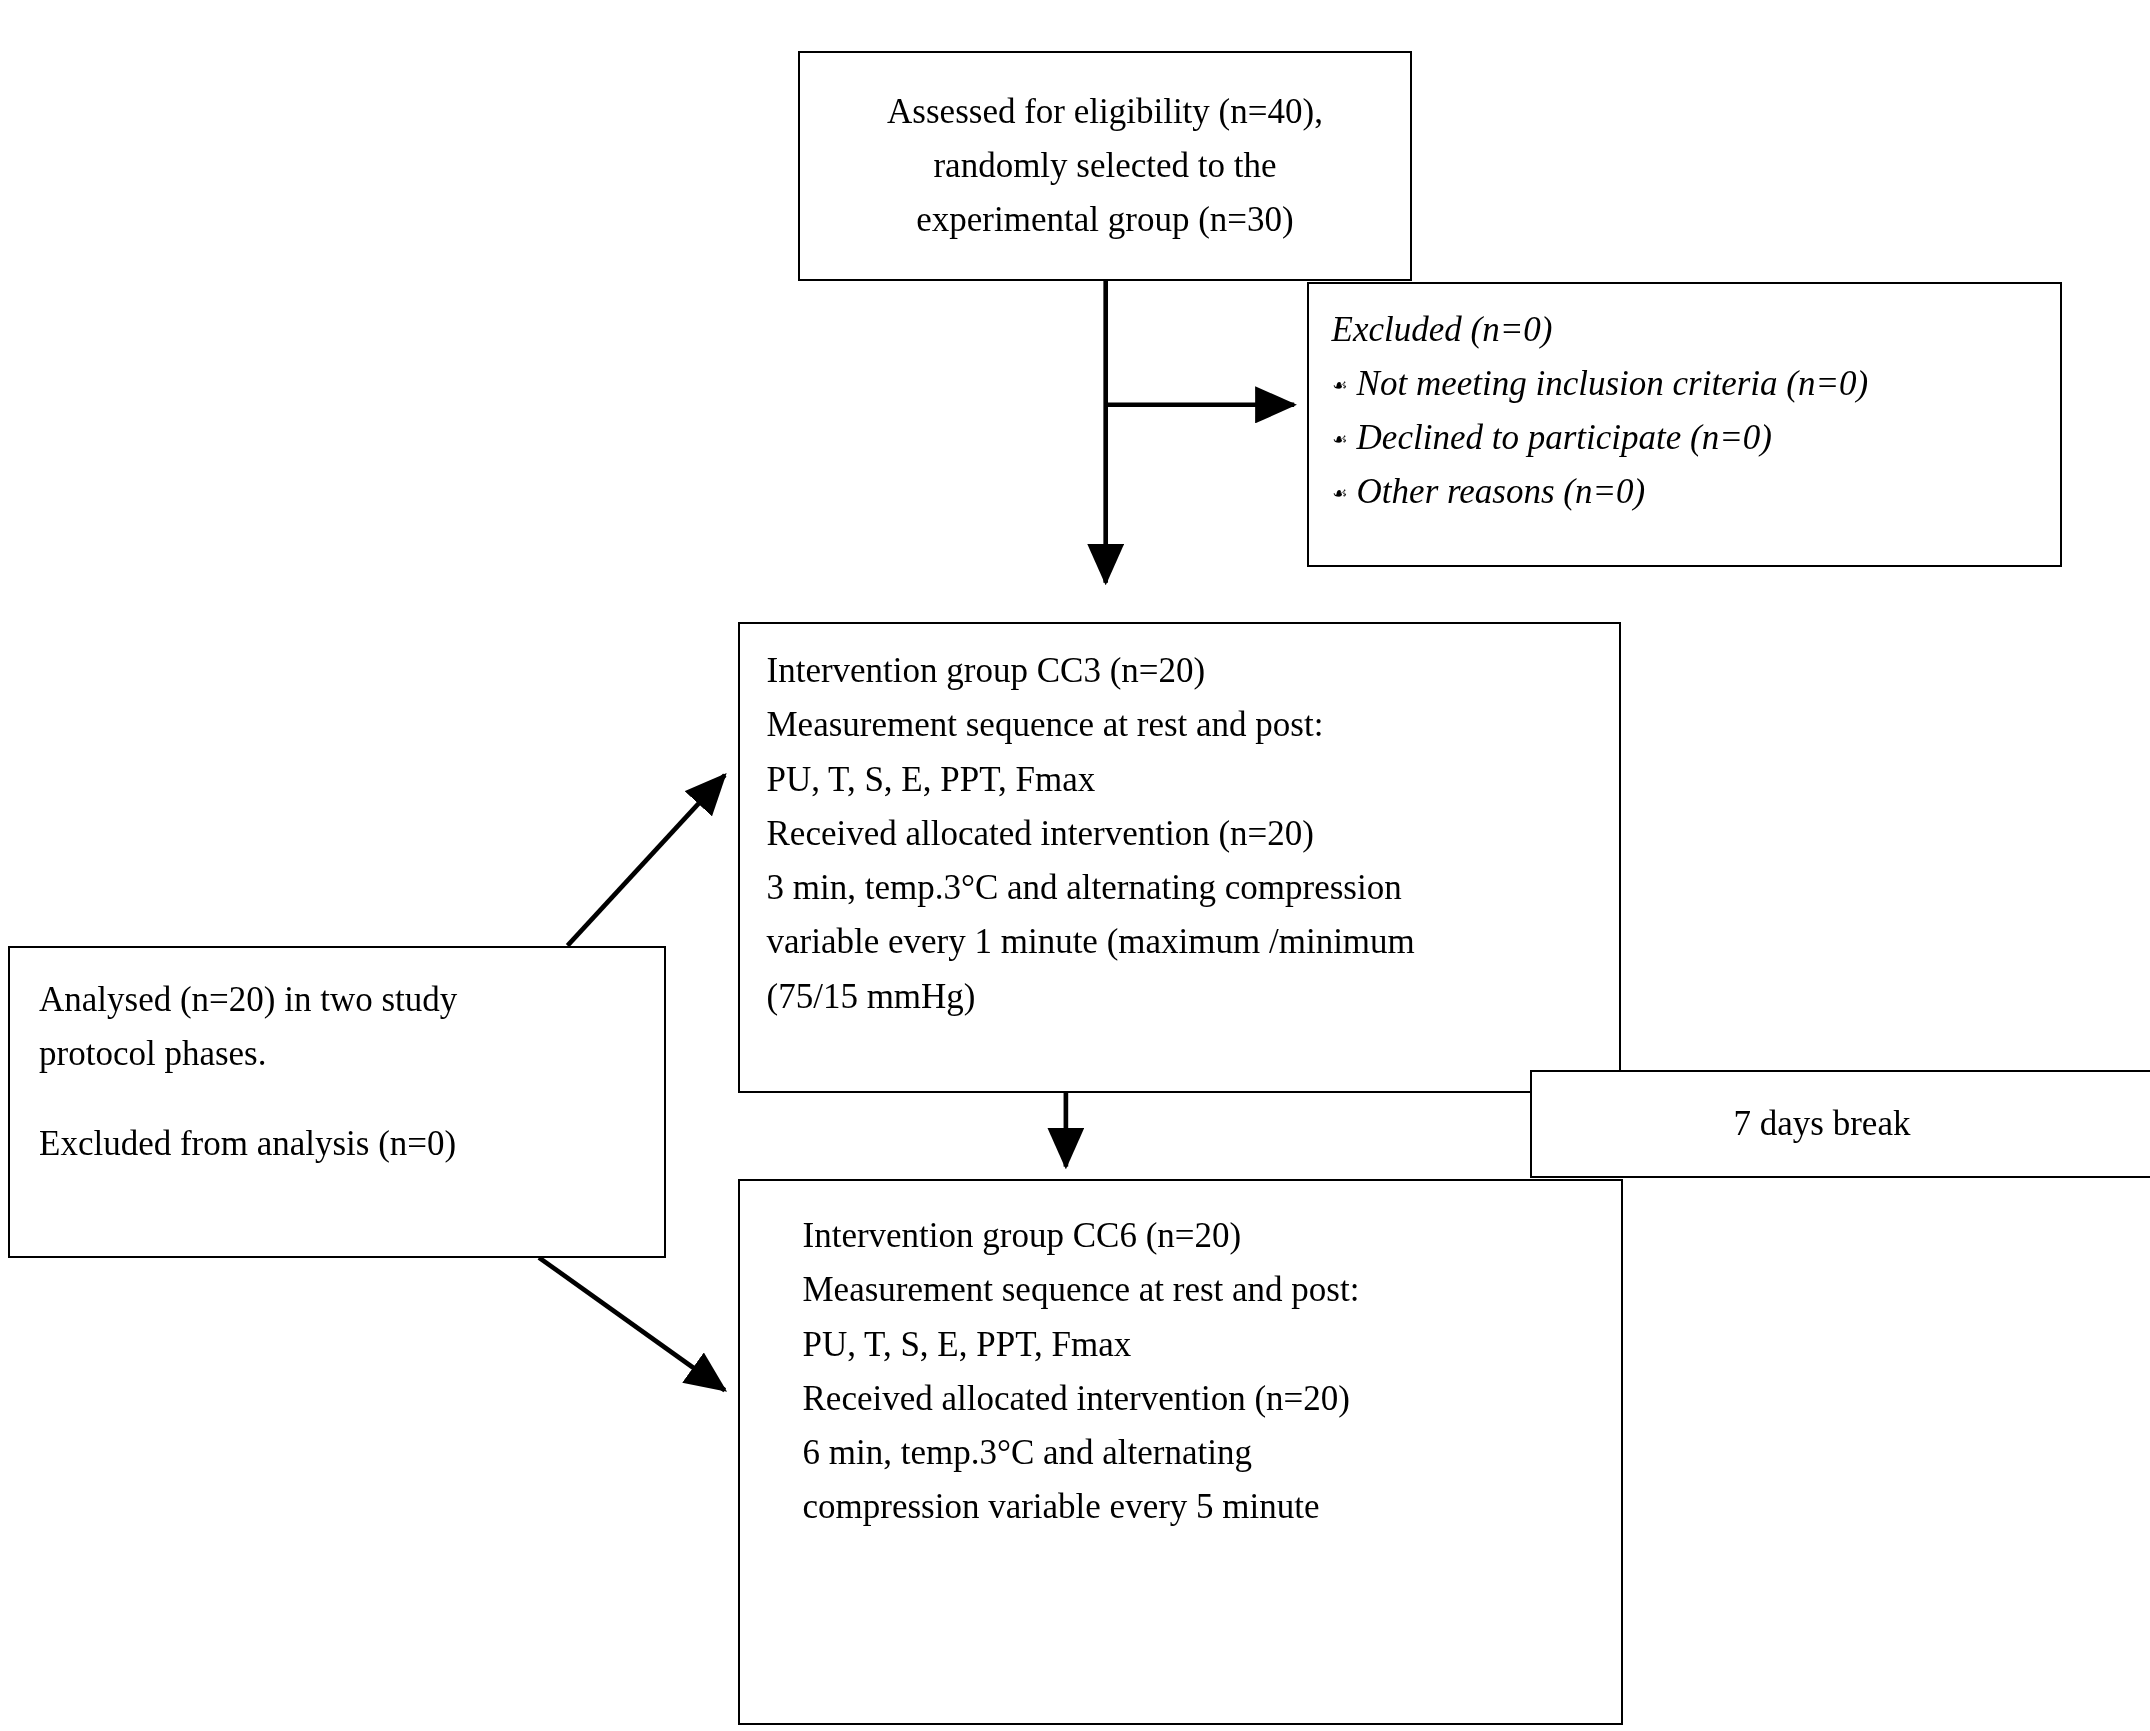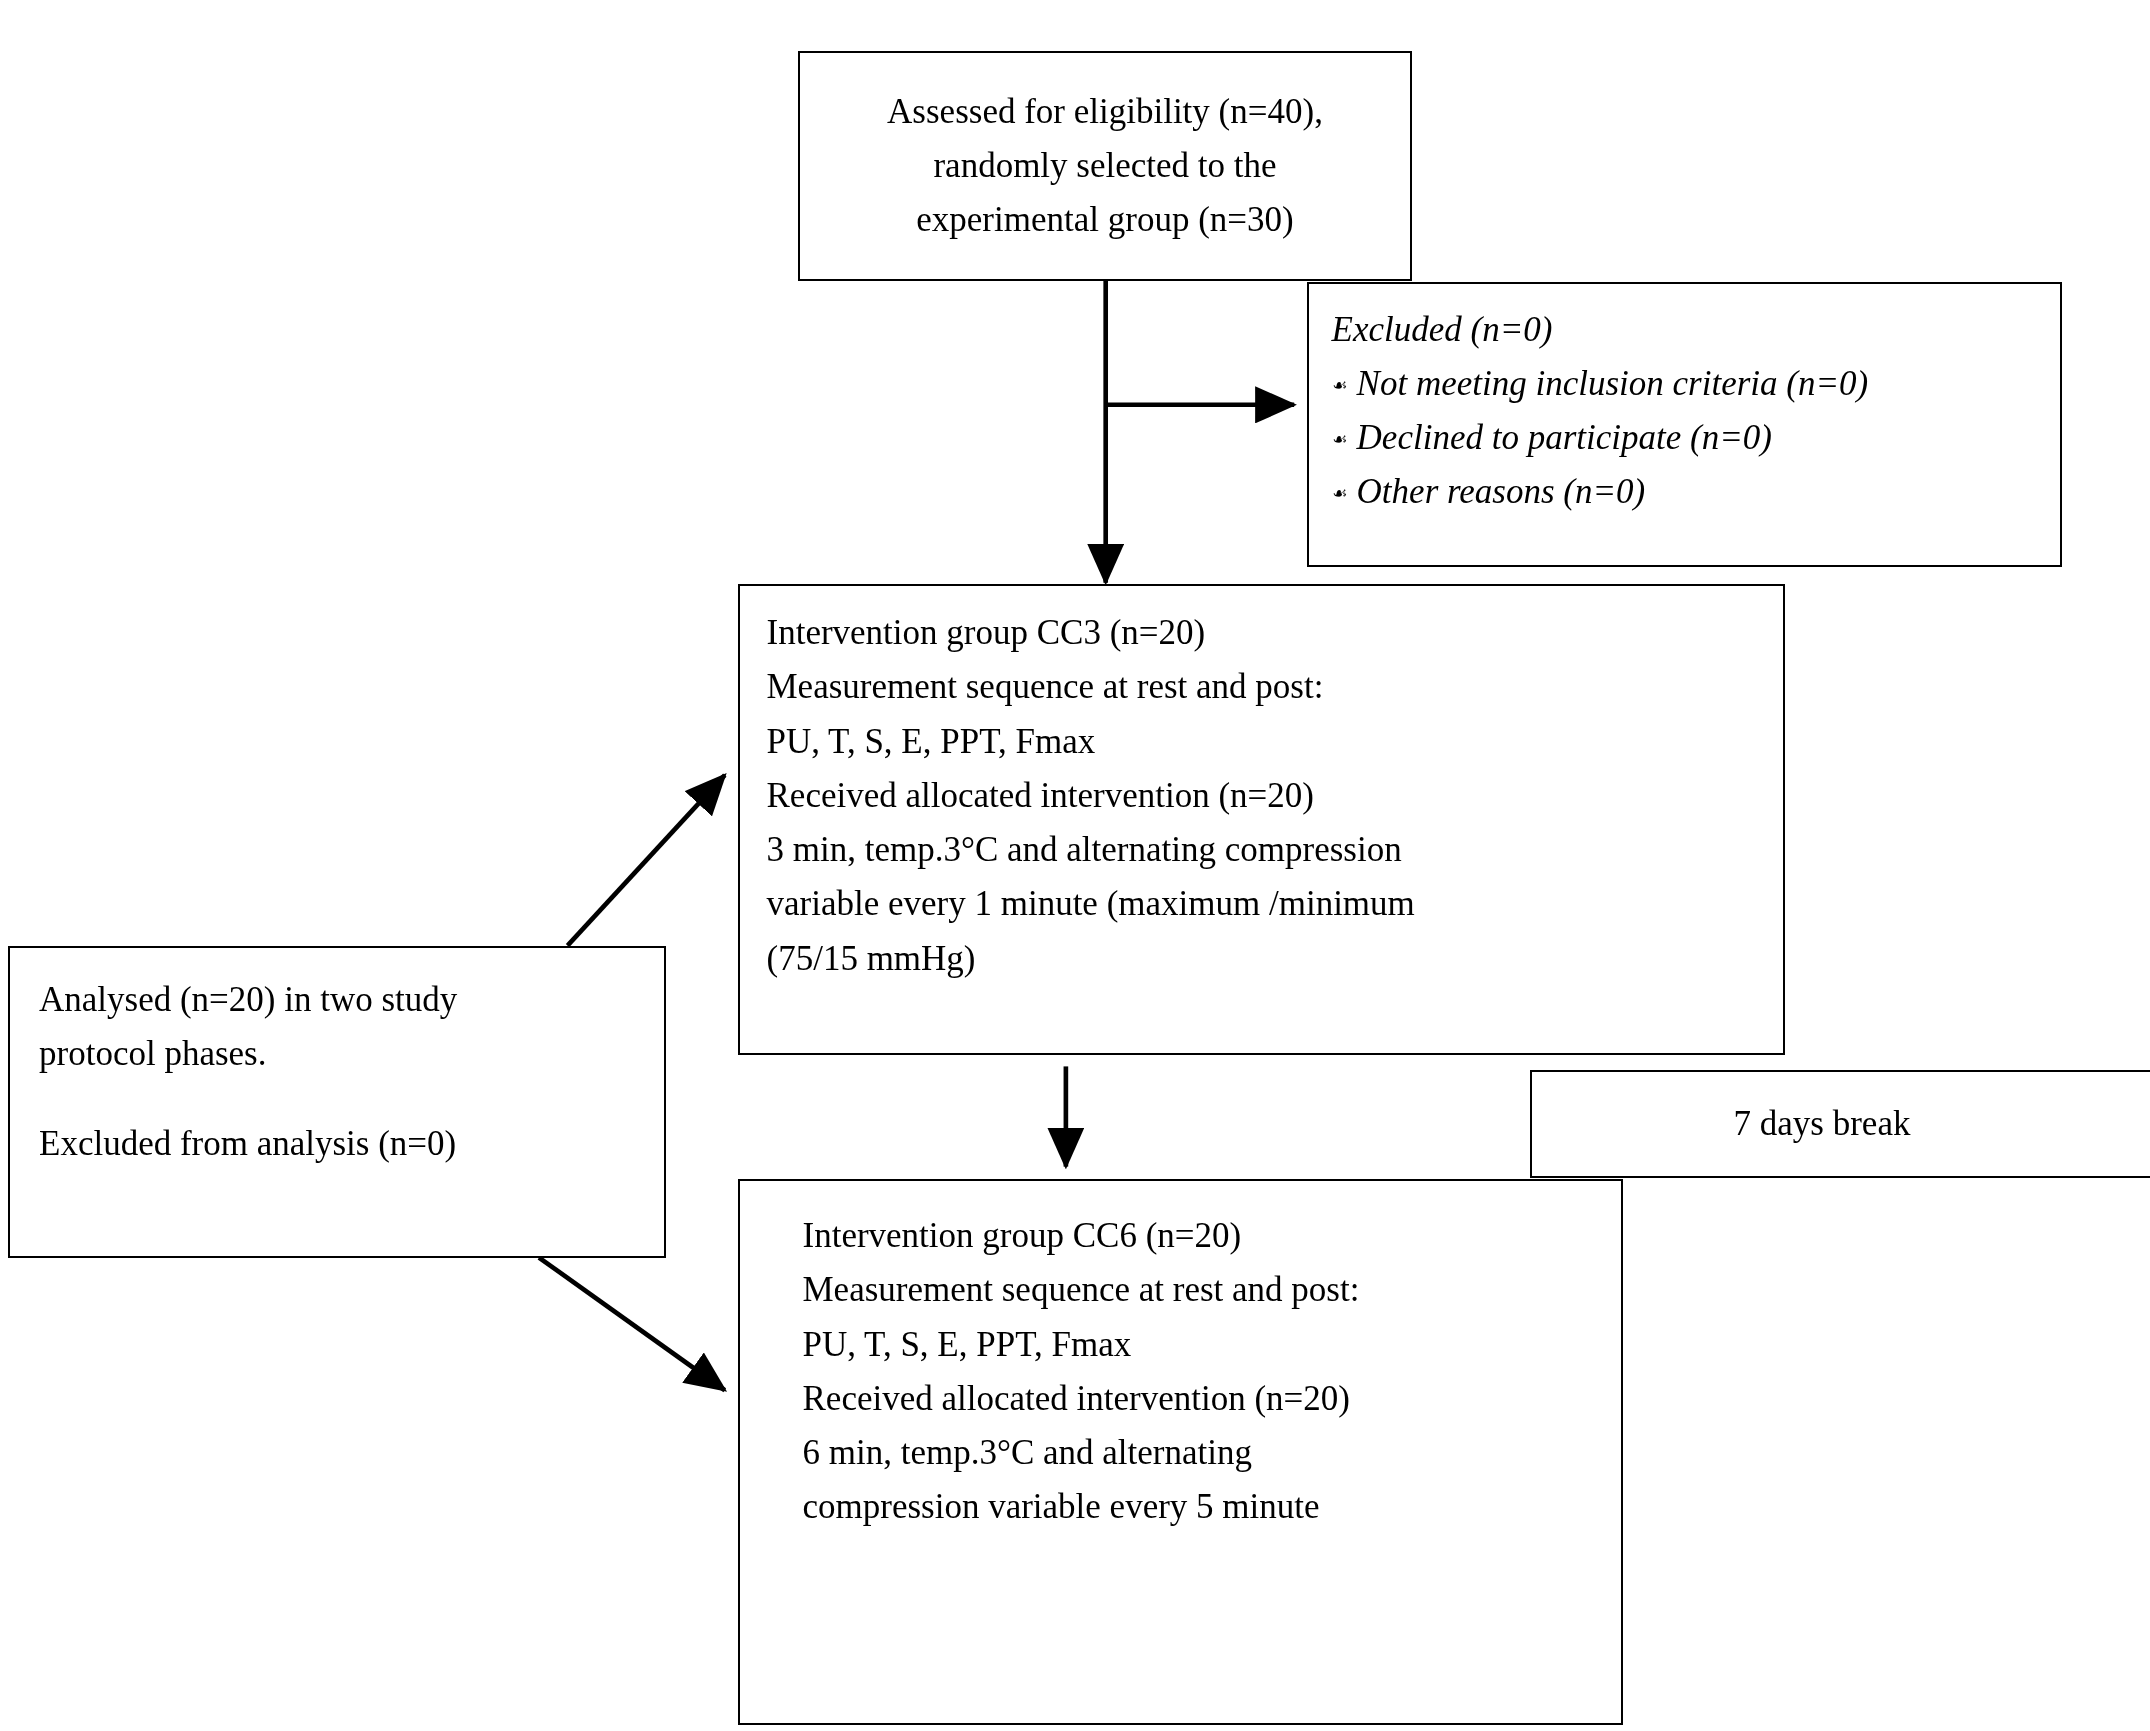--- a/index.html
+++ b/index.html
@@ -50,21 +50,21 @@
     line-height:1;
     position:relative;
     top:-4px;
     flex:0 0 auto;
     width:17px;
     text-align:center;
   }
 
   
   #node-cc3{
-    left:738px; top:584px; width:1047px; height:471px;
+    left:738px; top:622px; width:883px; height:471px;
   }
   #node-cc3 .inner{padding:20px 26.5px;}
 
   
   #node-analysed{
     left:8px; top:946px; width:658px; height:312px;
   }
   #node-analysed .inner{padding:25px 29px;}
   #node-analysed .gap{height:35px;}
 

